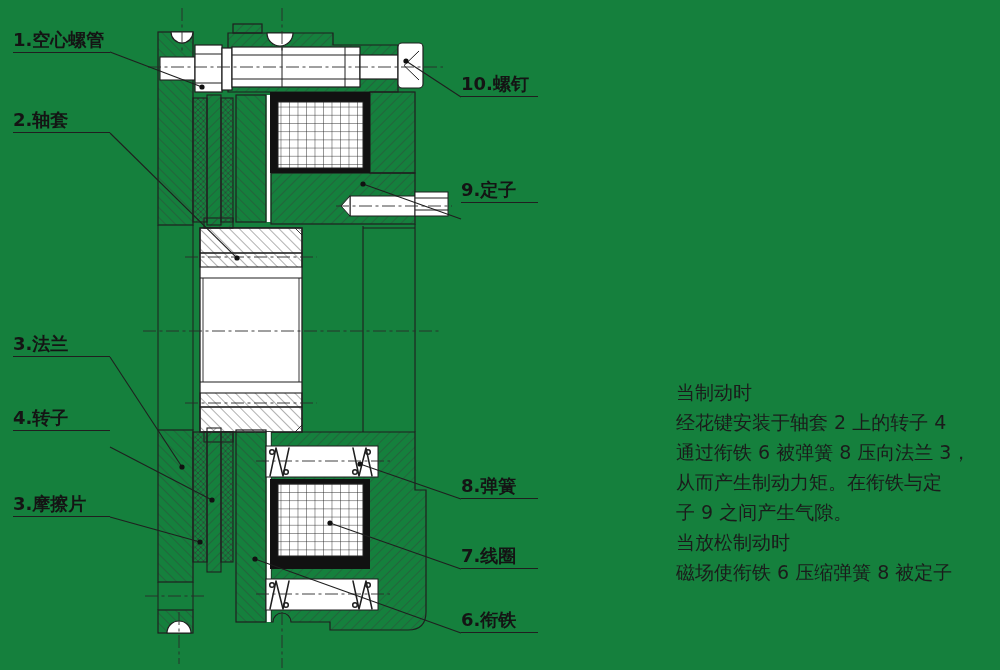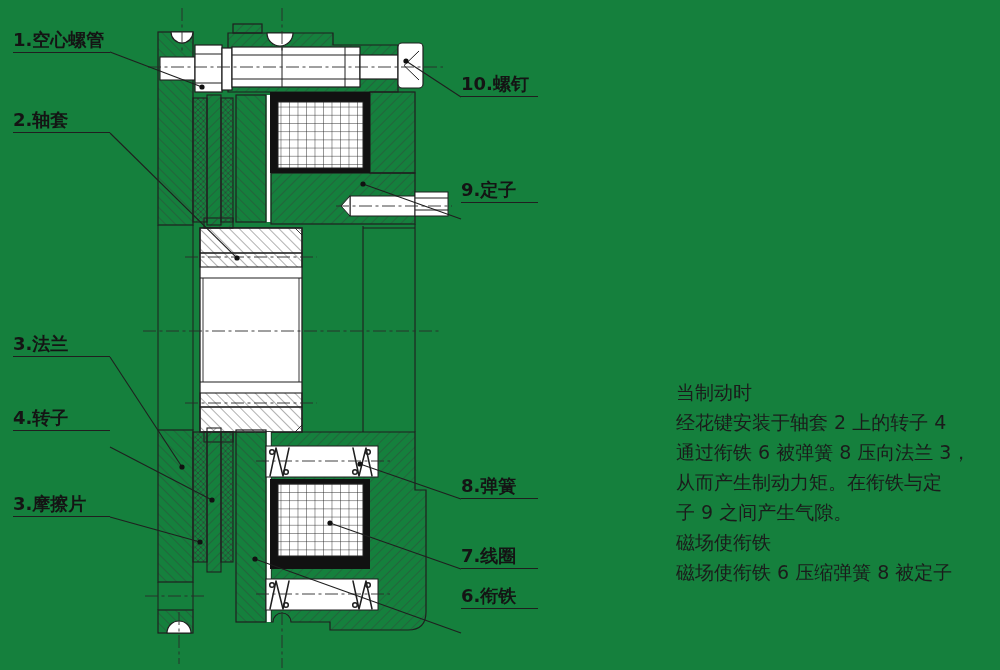--- a/index.html
+++ b/index.html
@@ -188,25 +188,25 @@
 
   <div class="plabel left" style="top:30px">1.空心螺管</div>
   <div class="plabel left" style="top:110px">2.轴套</div>
   <div class="plabel left" style="top:334px">3.法兰</div>
   <div class="plabel left" style="top:408px">4.转子</div>
   <div class="plabel left" style="top:494px">3.摩擦片</div>
   <div class="plabel right" style="top:74px">10.螺钉</div>
   <div class="plabel right" style="top:180px">9.定子</div>
   <div class="plabel right" style="top:476px">8.弹簧</div>
   <div class="plabel right" style="top:546px">7.线圈</div>
-  <div class="plabel right" style="top:586px">6.衔铁</div>
+  <div class="plabel right" style="top:610px">6.衔铁</div>
 
   <div id="desc">
     <div class="dline">当制动时</div>
     <div class="dline">经花键安装于轴套 2 上的转子 4</div>
     <div class="dline">通过衔铁 6 被弹簧 8 压向法兰 3，</div>
     <div class="dline">从而产生制动力矩。在衔铁与定</div>
     <div class="dline">子 9 之间产生气隙。</div>
-    <div class="dline">磁场使衔铁</div>
+    <div class="dline">当放松制动时</div>
     <div class="dline">磁场使衔铁 6 压缩弹簧 8 被定子</div>
   </div>
 
 </div>
 
 </body></html>

